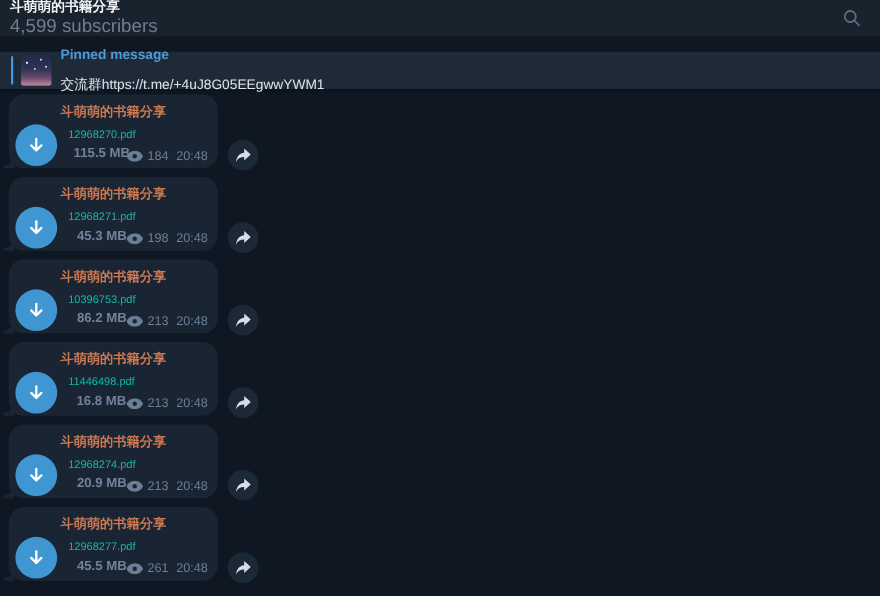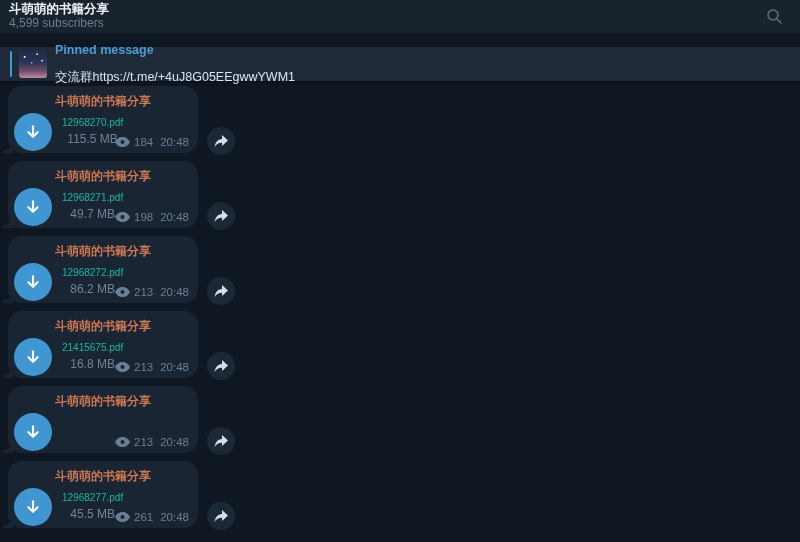--- a/index.html
+++ b/index.html
@@ -11,21 +11,21 @@
     color: #eef2f6;
   }
   
   .header {
     position: absolute; top: 0; left: 0; width: 800px; height: 33px;
     background: #19232e; display: flex; align-items: center;
     padding: 0 14px 0 9px; z-index: 30;
   }
   .header-info { display: flex; flex-direction: column; justify-content: center; line-height: 1.15; }
   .chat-title { font-size: 12.5px; font-weight: bold; color: #f2f5f8; }
-  .chat-subtitle { font-size: 12px; color: #6c7f91; margin-top: 1px; }
+  .chat-subtitle { font-size: 17px; color: #6c7f91; margin-top: 1px; }
   .header-spacer { flex: 1; }
   .search-btn { width: 24px; height: 24px; display: flex; align-items: center; justify-content: center; cursor: pointer; }
   
   .pinned-bar {
     position: absolute; top: 47px; left: 0; width: 800px; height: 34px;
     background: #1e2a38; display: flex; align-items: center;
     padding: 0 10px; z-index: 25; cursor: pointer;
     box-shadow: 0 1px 3px rgba(0,0,0,0.45);
   }
   .pinned-accent { width: 2px; height: 26px; background: #3d9ae0; border-radius: 1px; margin-right: 7px; }
@@ -59,21 +59,21 @@
     background: radial-gradient(circle at 0 0, transparent 9px, #1a2533 10px);
   }
   .msg-name { font-size: 12px; font-weight: bold; color: #cb7752; margin: 7px 10px 0 10px; white-space: nowrap; }
   .file-row { display: flex; align-items: center; margin: 3px 10px 0 6px; }
   .dl-circle {
     width: 38px; height: 38px; border-radius: 50%; background: #3f96d0;
     display: flex; align-items: center; justify-content: center; flex: 0 0 auto; cursor: pointer;
   }
   .file-info { margin-left: 10px; line-height: 1.2; }
   .file-name { font-size: 10px; font-weight: normal; color: #14b8a6; }
-  .file-size { font-size: 12px; color: #70839a; margin-top: 3px; }
+  .file-size { font-size: 12px; color: #70839a; margin-top: 3px; font-weight: bold; }
   .msg-meta {
     position: absolute; right: 9px; bottom: 5px;
     display: flex; align-items: center; gap: 4px;
     font-size: 11.5px; color: #6a7f95;
   }
   .msg-meta .views { margin-right: 3px; }
   .fwd-btn {
     position: absolute; left: 199px; top: 41px; width: 28px; height: 28px;
     border-radius: 50%; background: #1b2836;
     display: flex; align-items: center; justify-content: center; cursor: pointer;
@@ -163,21 +163,21 @@
           <div class="msg-name">斗萌萌的书籍分享</div>
           <div class="file-row">
             <div class="dl-circle">
               <svg class="icon-svg" width="18" height="18" viewBox="0 0 18 18">
                 <path d="M9 3.2 L9 13" stroke="#ffffff" stroke-width="2.1" stroke-linecap="round" fill="none"></path>
                 <path d="M4.4 9.2 L9 13.8 L13.6 9.2" stroke="#ffffff" stroke-width="2.1" stroke-linecap="round" stroke-linejoin="round" fill="none"></path>
               </svg>
             </div>
             <div class="file-info">
               <div class="file-name">12968271.pdf</div>
-              <div class="file-size">49.7 MB</div>
+              <div class="file-size">45.3 MB</div>
             </div>
           </div>
           <div class="msg-meta">
             <svg class="icon-svg" width="15" height="10" viewBox="0 0 15 10">
               <path d="M7.5 0 C4 0 1.3 2 0 5 C1.3 8 4 10 7.5 10 C11 10 13.7 8 15 5 C13.7 2 11 0 7.5 0 Z" fill="#6a7f95"></path>
               <circle cx="7.5" cy="5" r="2" fill="#1a2533"></circle>
             </svg>
             <span class="views">198</span>
             <span class="time">20:48</span>
           </div>
@@ -192,21 +192,21 @@
         <div class="bubble">
           <div class="msg-name">斗萌萌的书籍分享</div>
           <div class="file-row">
             <div class="dl-circle">
               <svg class="icon-svg" width="18" height="18" viewBox="0 0 18 18">
                 <path d="M9 3.2 L9 13" stroke="#ffffff" stroke-width="2.1" stroke-linecap="round" fill="none"></path>
                 <path d="M4.4 9.2 L9 13.8 L13.6 9.2" stroke="#ffffff" stroke-width="2.1" stroke-linecap="round" stroke-linejoin="round" fill="none"></path>
               </svg>
             </div>
             <div class="file-info">
-              <div class="file-name">12968272.pdf</div>
+              <div class="file-name">10396753.pdf</div>
               <div class="file-size">86.2 MB</div>
             </div>
           </div>
           <div class="msg-meta">
             <svg class="icon-svg" width="15" height="10" viewBox="0 0 15 10">
               <path d="M7.5 0 C4 0 1.3 2 0 5 C1.3 8 4 10 7.5 10 C11 10 13.7 8 15 5 C13.7 2 11 0 7.5 0 Z" fill="#6a7f95"></path>
               <circle cx="7.5" cy="5" r="2" fill="#1a2533"></circle>
             </svg>
             <span class="views">213</span>
             <span class="time">20:48</span>
@@ -222,21 +222,21 @@
         <div class="bubble">
           <div class="msg-name">斗萌萌的书籍分享</div>
           <div class="file-row">
             <div class="dl-circle">
               <svg class="icon-svg" width="18" height="18" viewBox="0 0 18 18">
                 <path d="M9 3.2 L9 13" stroke="#ffffff" stroke-width="2.1" stroke-linecap="round" fill="none"></path>
                 <path d="M4.4 9.2 L9 13.8 L13.6 9.2" stroke="#ffffff" stroke-width="2.1" stroke-linecap="round" stroke-linejoin="round" fill="none"></path>
               </svg>
             </div>
             <div class="file-info">
-              <div class="file-name">21415675.pdf</div>
+              <div class="file-name">11446498.pdf</div>
               <div class="file-size">16.8 MB</div>
             </div>
           </div>
           <div class="msg-meta">
             <svg class="icon-svg" width="15" height="10" viewBox="0 0 15 10">
               <path d="M7.5 0 C4 0 1.3 2 0 5 C1.3 8 4 10 7.5 10 C11 10 13.7 8 15 5 C13.7 2 11 0 7.5 0 Z" fill="#6a7f95"></path>
               <circle cx="7.5" cy="5" r="2" fill="#1a2533"></circle>
             </svg>
             <span class="views">213</span>
             <span class="time">20:48</span>
@@ -250,20 +250,24 @@
       </div>
       <div class="msg-row full">
         <div class="bubble">
           <div class="msg-name">斗萌萌的书籍分享</div>
           <div class="file-row">
             <div class="dl-circle">
               <svg class="icon-svg" width="18" height="18" viewBox="0 0 18 18">
                 <path d="M9 3.2 L9 13" stroke="#ffffff" stroke-width="2.1" stroke-linecap="round" fill="none"></path>
                 <path d="M4.4 9.2 L9 13.8 L13.6 9.2" stroke="#ffffff" stroke-width="2.1" stroke-linecap="round" stroke-linejoin="round" fill="none"></path>
               </svg>
+            </div>
+            <div class="file-info">
+              <div class="file-name">12968274.pdf</div>
+              <div class="file-size">20.9 MB</div>
             </div>
           </div>
           <div class="msg-meta">
             <svg class="icon-svg" width="15" height="10" viewBox="0 0 15 10">
               <path d="M7.5 0 C4 0 1.3 2 0 5 C1.3 8 4 10 7.5 10 C11 10 13.7 8 15 5 C13.7 2 11 0 7.5 0 Z" fill="#6a7f95"></path>
               <circle cx="7.5" cy="5" r="2" fill="#1a2533"></circle>
             </svg>
             <span class="views">213</span>
             <span class="time">20:48</span>
           </div>

